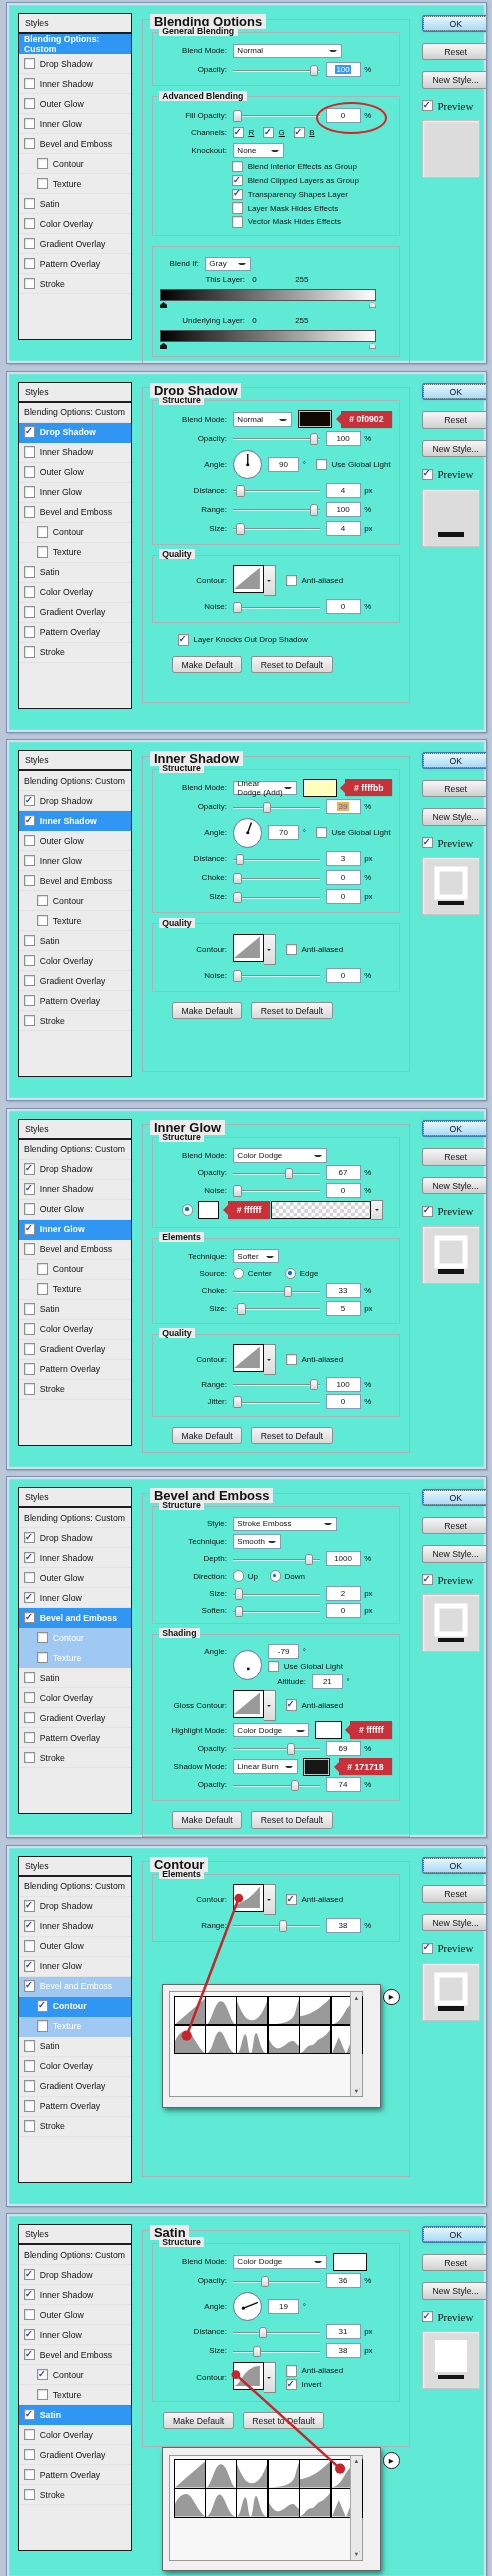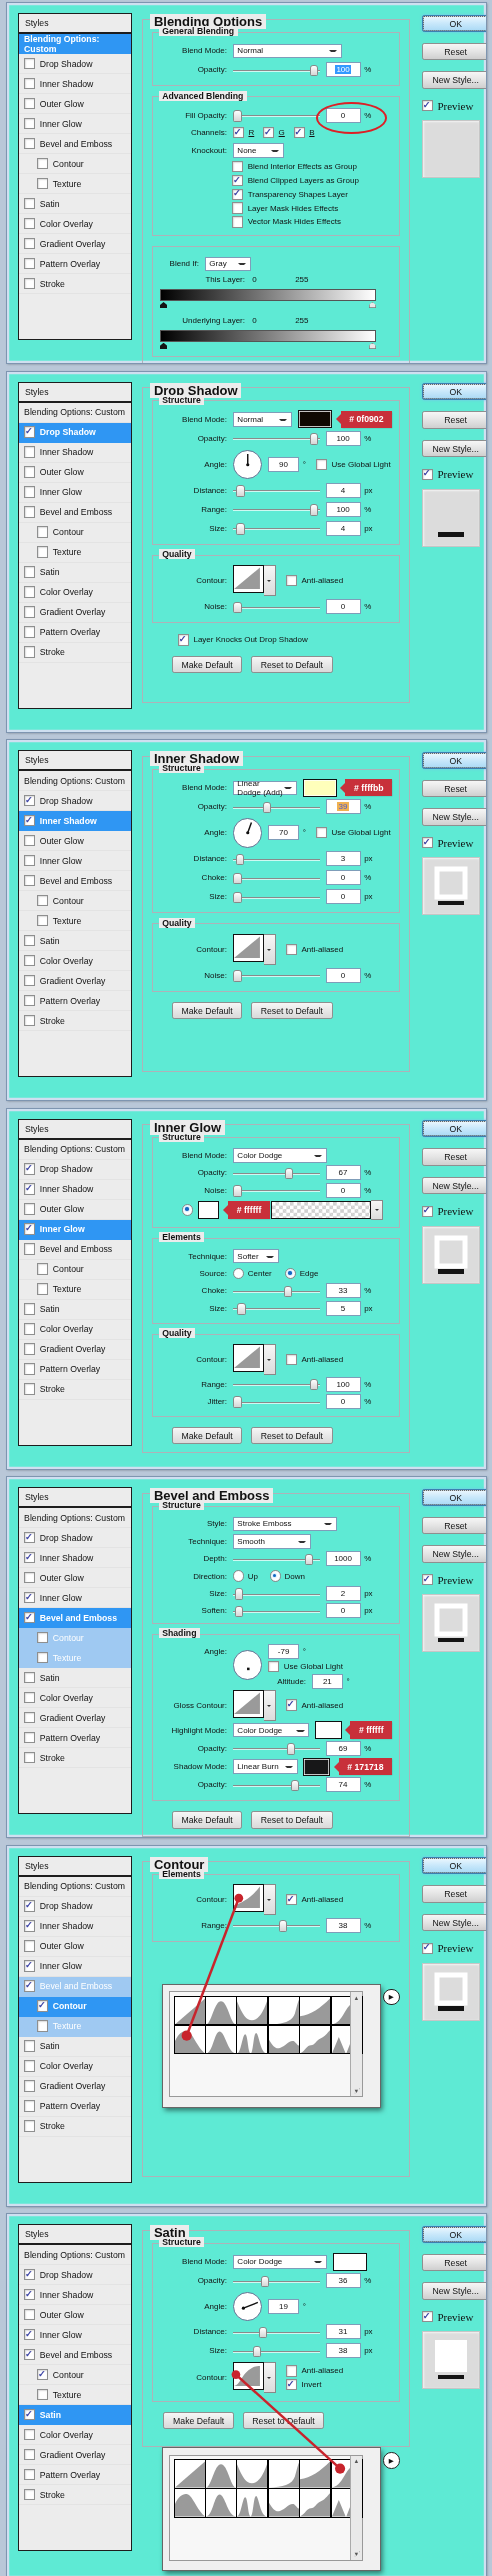--- a/index.html
+++ b/index.html
@@ -19,21 +19,21 @@
   
   .main{width:268px;flex:none;margin-left:10px;position:relative;}
   .mainbox{border:0.7px solid #aeb2b8;margin-top:5.8px;padding:11.6px 8.7px 7.2px;position:relative;min-height:316px;box-sizing:border-box;}
   .mtitle{position:absolute;top:-5.8px;left:7.2px;background:#ececec;padding:0 3.6px;font-weight:bold;font-size:13px;}
   .group{border:0.7px solid #aeb2b8;margin:0 0 10px;padding:8.7px 7.2px 5.8px;position:relative;}
   .gtitle{position:absolute;top:-6.5px;left:5.8px;background:#ececec;padding:0 3.6px;font-weight:bold;font-size:8.7px;}
   .frow{display:flex;align-items:center;min-height:19px;position:relative;}
   .lab{width:67px;flex:none;text-align:right;margin-right:5.8px;white-space:nowrap;}
   .dd{height:14.5px;border:0.7px solid #7f9db9;background:#fff;display:inline-flex;align-items:center;padding:0 3.6px;box-sizing:border-box;}
   .dd .arr{width:0;height:0;border:2.9px solid transparent;border-top-color:#333;margin:2.9px 0 0 auto;padding-left:4.3px;}
-  .w150{width:109px;} .w130{width:94px;} .w110{width:104px;} .w80{width:78px;} .w70{width:51px;} .w64{width:46px;}
+  .w150{width:109px;} .w130{width:94px;} .w110{width:104px;} .w80{width:48px;} .w70{width:51px;} .w64{width:46px;}
   .slider{position:relative;width:87px;height:11.6px;margin-right:5.8px;flex:none;}
   .slider::before{content:'';position:absolute;left:0;right:0;top:5.8px;height:0.7px;background:#8a8a8a;box-shadow:0 0.7px 0 #fff;}
   .thumb{position:absolute;top:0.7px;width:6.5px;height:9.4px;background:linear-gradient(#fefefe,#d6d6d6);border:0.7px solid #888;border-radius:2.9px 2.9px 1.4px 1.4px;}
   .vbox{width:33px;height:13px;flex:none;border:0.7px solid #7f9db9;background:#fff;display:flex;align-items:center;justify-content:center;margin-right:3.6px;}
   .vbox.w40{width:29px;}
   .selblue{background:#3399ff;color:#fff;padding:0 1.4px;}
   .selamber{background:#f0b151;color:#4a5fd0;padding:0 1.4px;}
   .dial{width:27.5px;height:27.5px;flex:none;border-radius:50%;border:1.4px solid #5f7191;background:#fff;margin-right:5.8px;}
   .swatch{width:32px;height:16px;flex:none;border:0.7px solid #111;box-shadow:inset 0 0 0 0.7px #fff;margin-left:5.8px;}
   .sw-black{background:#0f0902;} .sw-cream{background:#ffffbb;} .sw-white{background:#fff;} .sw-dark{background:#171718;}

